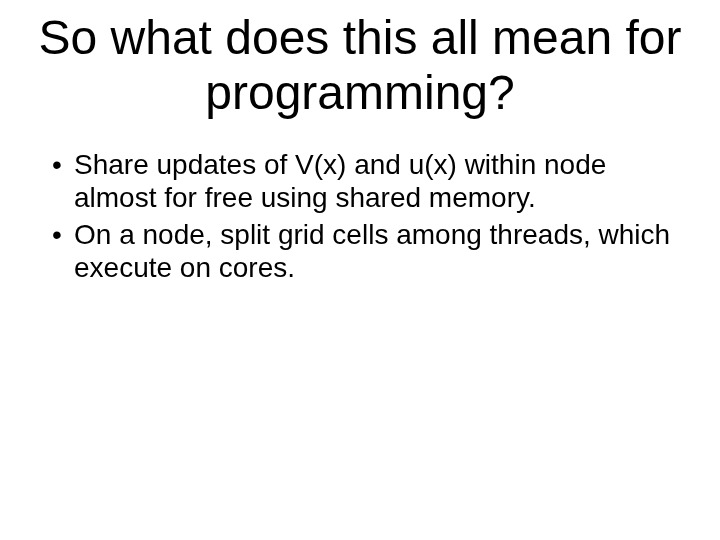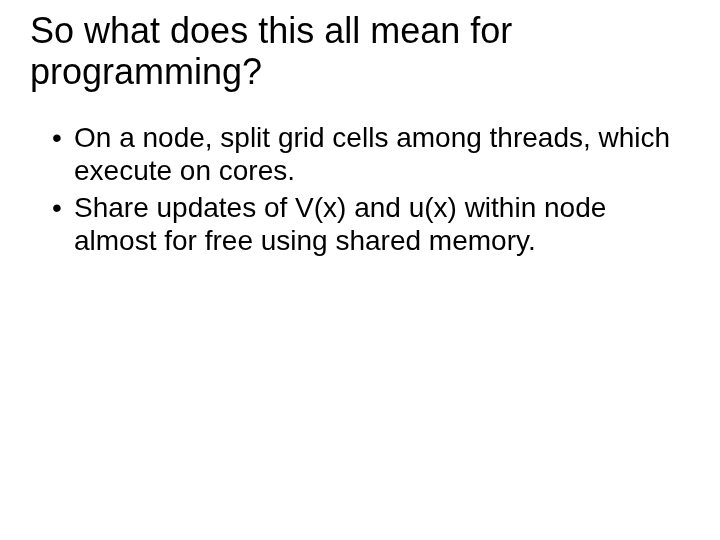--- a/index.html
+++ b/index.html
@@ -11,21 +11,22 @@
     font-family: Arial, Helvetica, sans-serif;
     color: #000000;
   }
   .slide {
     box-sizing: border-box;
     width: 720px;
     height: 540px;
     padding: 10px 30px 30px 30px;
   }
   .title {
-    font-size: 36px;
+    font-size: 48px;
+    text-align: center;
     margin: 0 0 28px 0;
     line-height: 1.15;
     font-weight: 400;
   }
   ul.body {
     font-size: 28px;
     line-height: 1.18;
     margin: 0;
     padding-left: 22px;
     list-style: none;
@@ -41,16 +42,16 @@
     left: 0;
     top: 0;
   }
 </style>
 </head>
 <body>
 
 <div class="slide">
   <h1 class="title">So what does this all mean for programming?</h1>
   <ul class="body">
+    <li>Share updates of V(x) and u(x) within node almost for free using shared memory.</li>
     <li>On a node, split grid cells among threads, which execute on cores.</li>
-    <li>Share updates of V(x) and u(x) within node almost for free using shared memory.</li>
   </ul>
 </div>
 
 </body></html>

